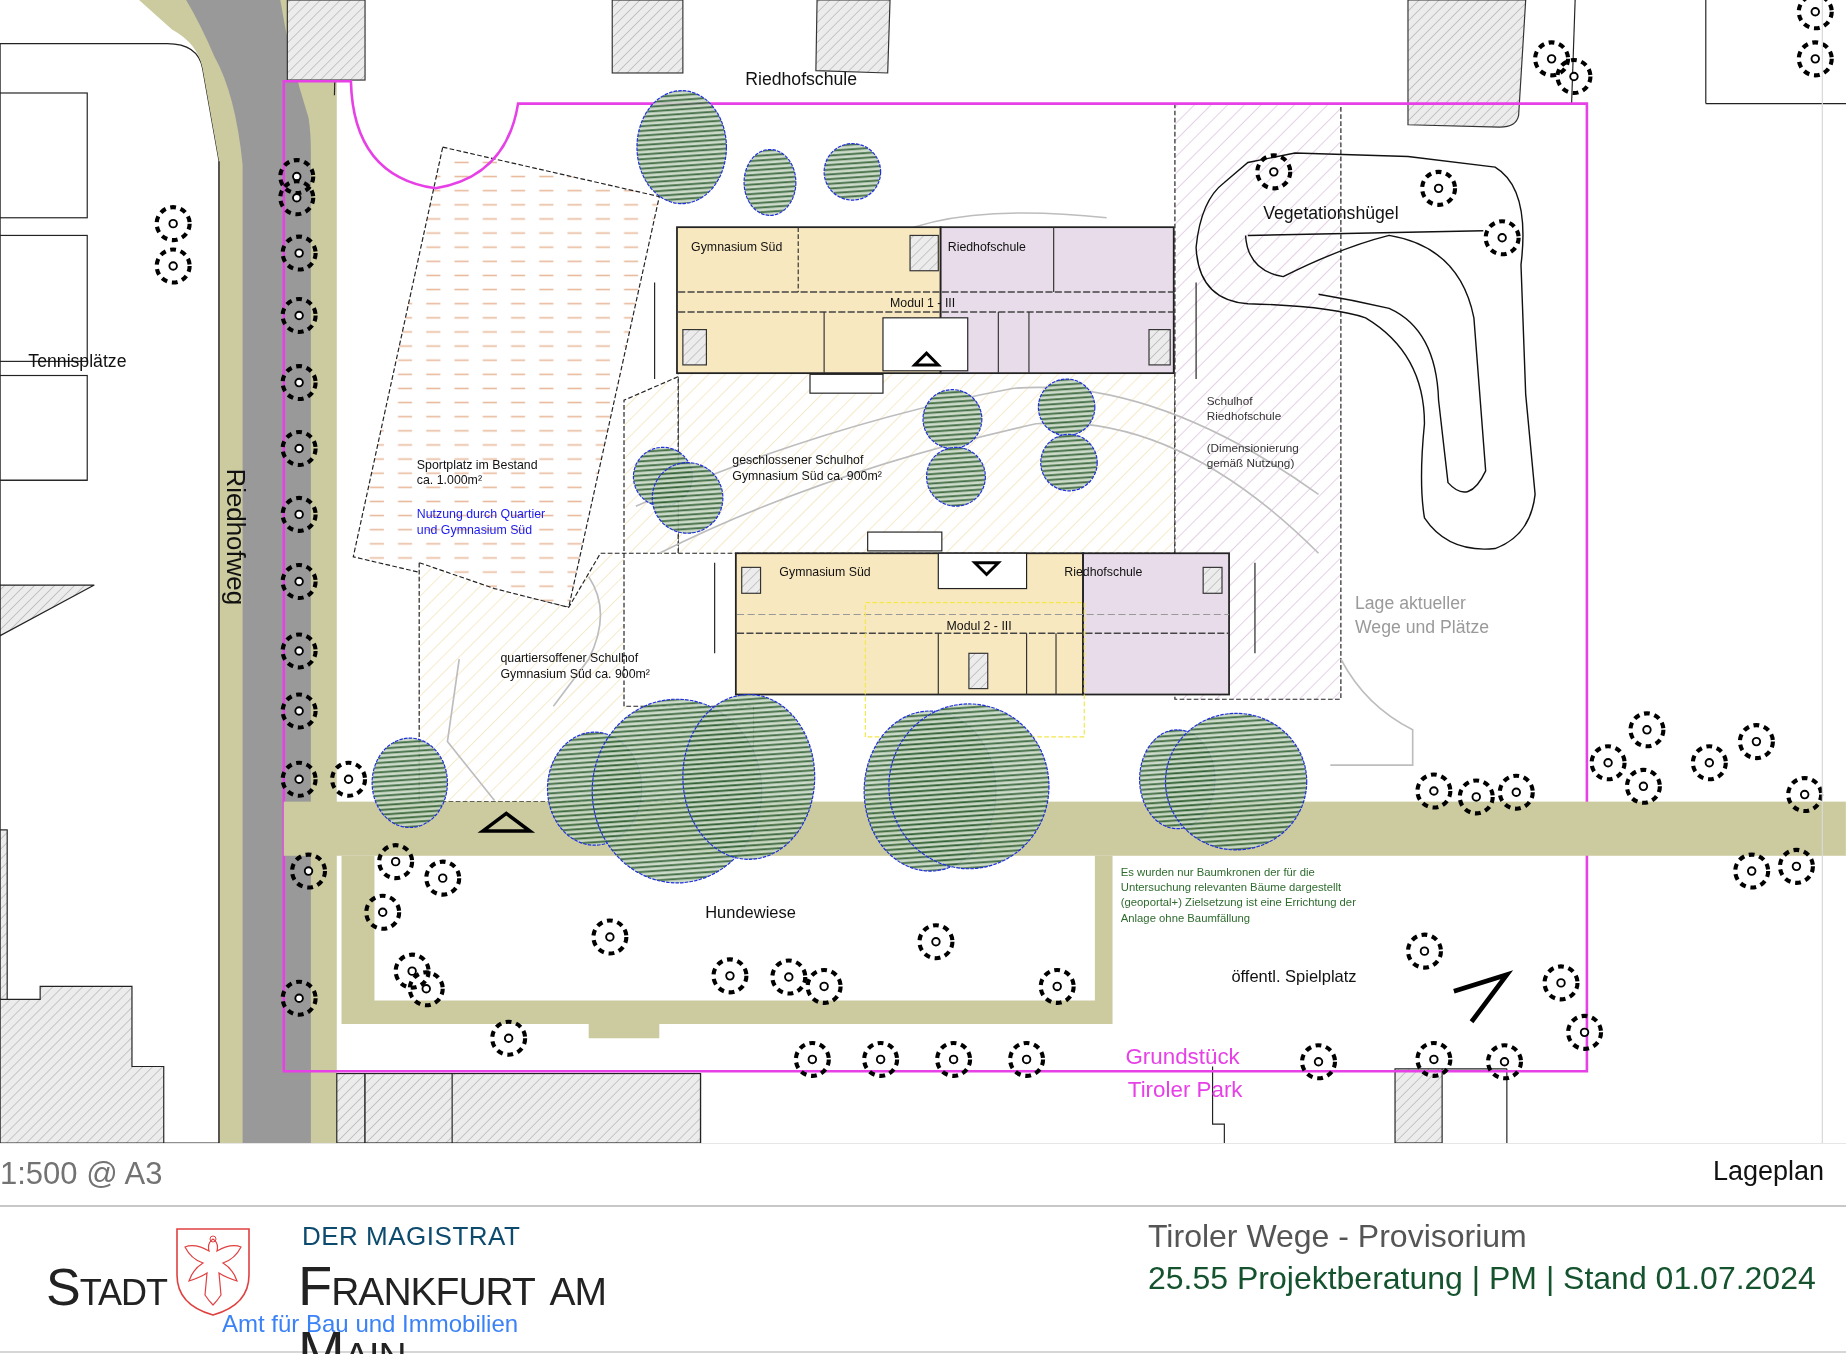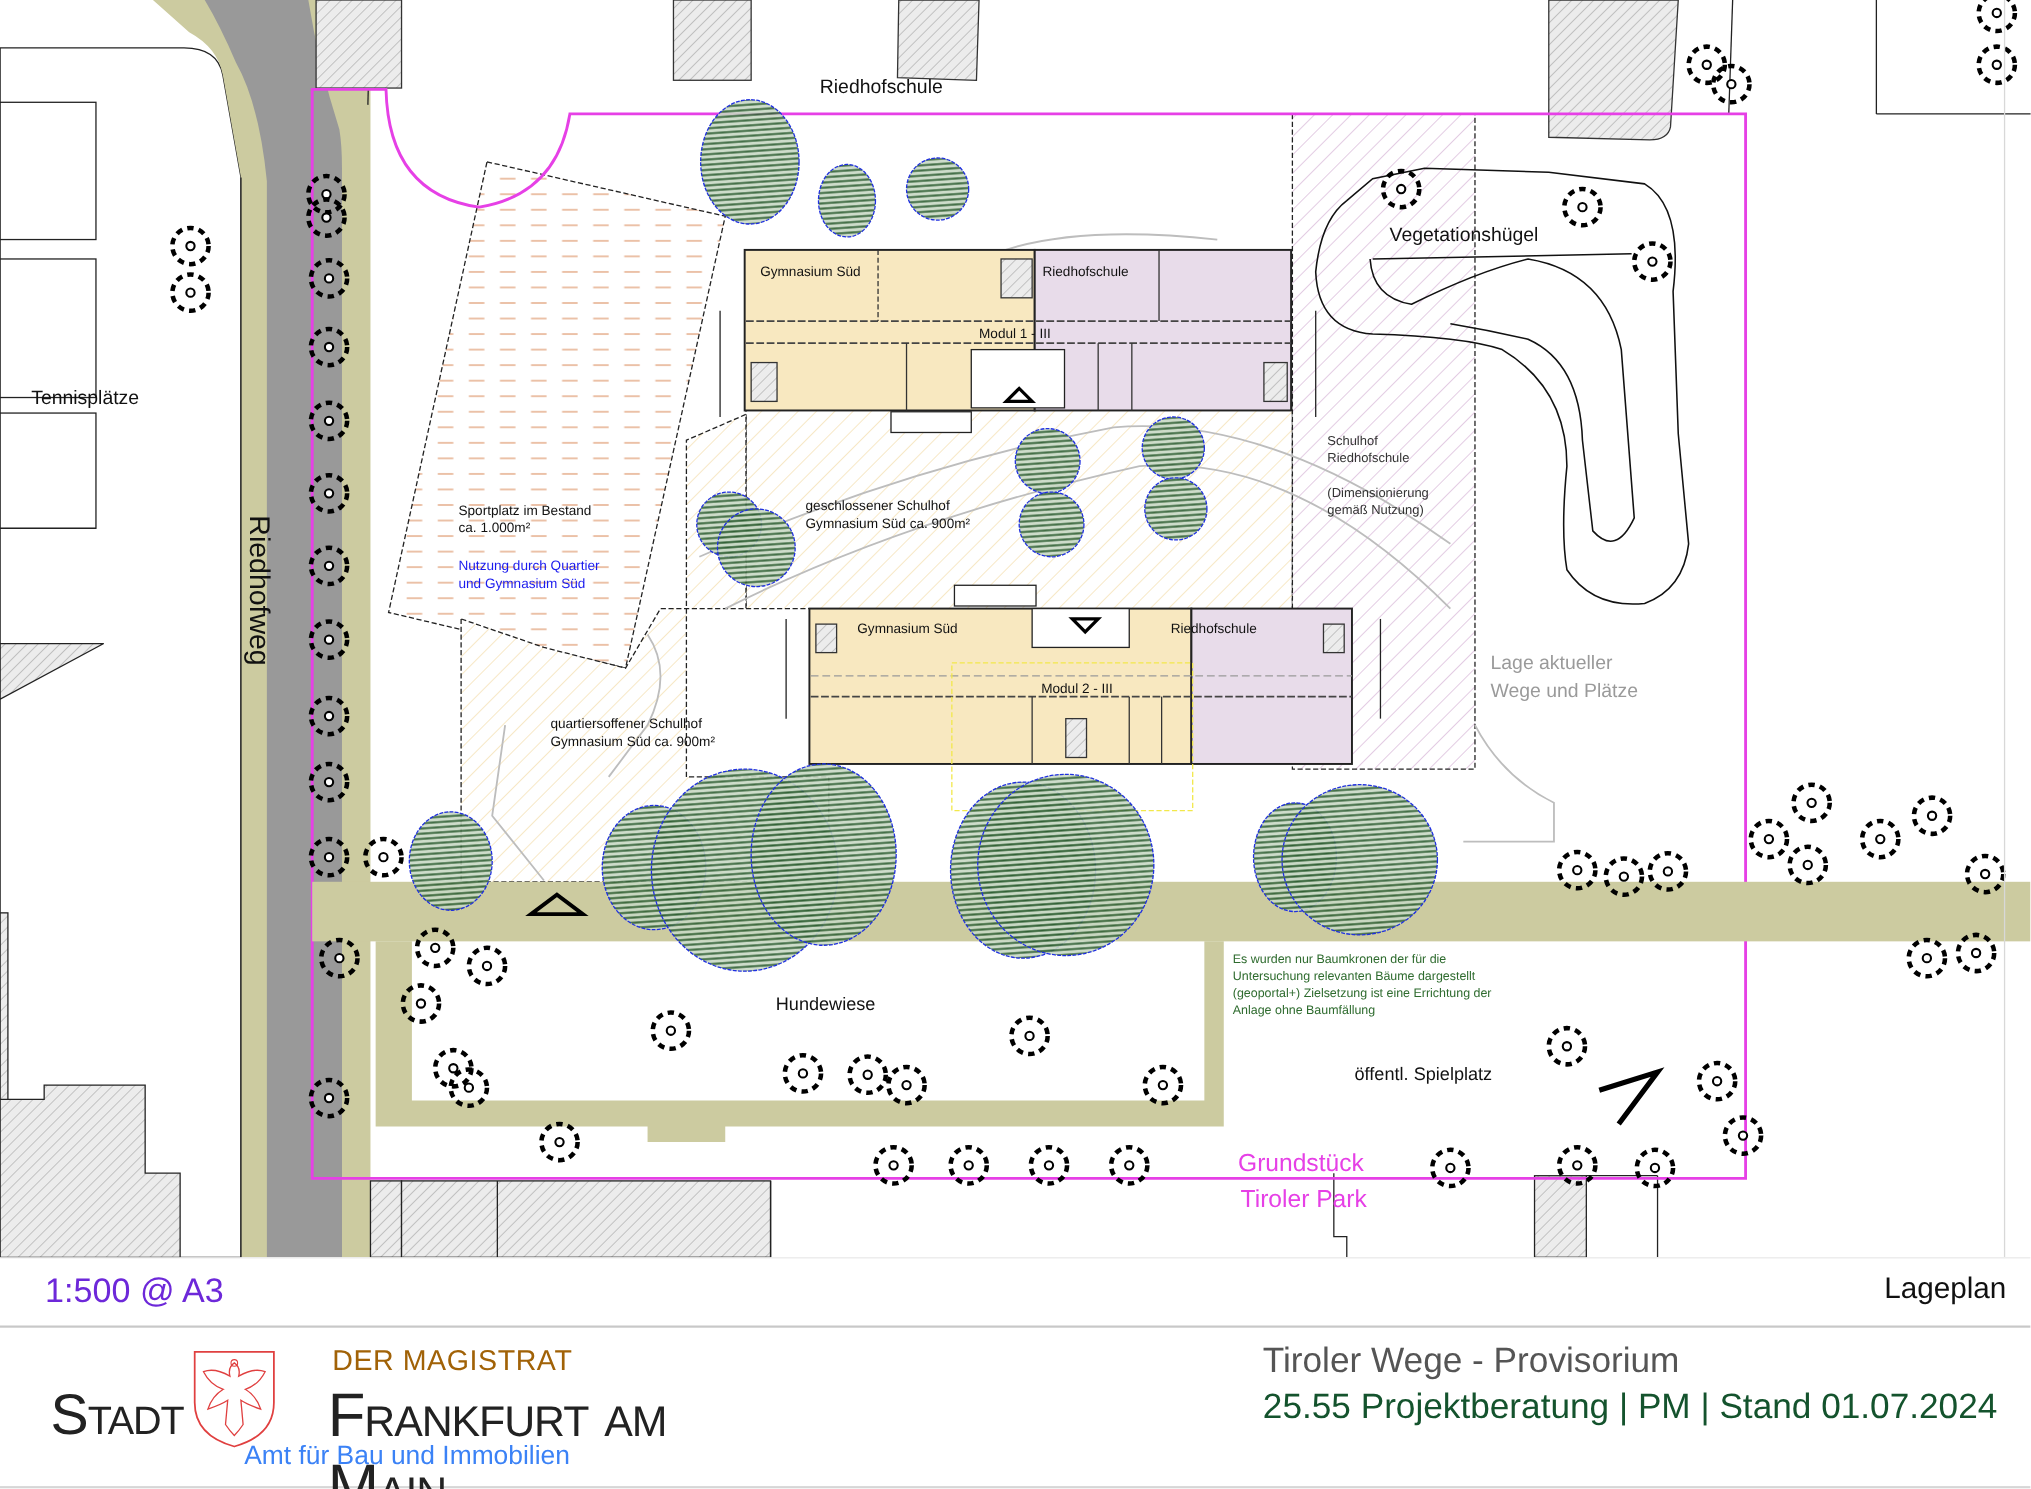--- a/index.html
+++ b/index.html
@@ -1,25 +1,25 @@
 <!DOCTYPE html>
 <html><head>
 <meta charset="utf-8">
 <style>
   html, body { margin:0; padding:0; background:#ffffff; }
   body { width:1846px; height:1354px; position:relative; overflow:hidden; font-family:"Liberation Sans", "DejaVu Sans", sans-serif; }
   #map { position:absolute; left:0; top:0; width:1846px; height:1143px; }
   #map svg { display:block; }
   .map-text { font-family:"Liberation Sans", "DejaVu Sans", sans-serif; }
   .scale-row { position:absolute; left:0; top:1143px; width:1846px; height:62px; border-top:1px solid #e6e6e6; }
-  .scale-label { position:absolute; left:0; top:12px; font-size:31px; color:#6d28d9;padding-left:41px; }
+  .scale-label { position:absolute; left:0; top:12px; font-size:31px; color:#737373; }
   .plan-label { position:absolute; right:22px; top:12px; font-size:27px; color:#111; }
   .footer { position:absolute; left:0; top:1205px; width:1846px; height:144px; border-top:2px solid #c8c8c8; border-bottom:2px solid #d6d6d6; }
   .logo { position:absolute; left:40px; top:8px; width:660px; height:136px; }
-  .magistrat { position:absolute; left:262px; top:6px; font-size:26px; color:#a16207; letter-spacing:0.5px; }
+  .magistrat { position:absolute; left:262px; top:6px; font-size:26px; color:#0c4a6e; letter-spacing:0.5px; }
   .stadt { position:absolute; left:6px; top:42px; font-size:52px; color:#222; font-variant:small-caps; letter-spacing:-1px; }
   .frankfurt { position:absolute; left:258px; top:38px; font-size:56px; color:#222; font-variant:small-caps; letter-spacing:-1px; }
   .amt { position:absolute; left:182px; top:95px; font-size:24px; color:#3b82f6; }
   .crest { position:absolute; left:133px; top:10px; width:80px; height:92px; }
   .title-block { position:absolute; left:1148px; top:8px; width:690px; }
   .title-line { font-size:32px; color:#555; line-height:42px; white-space:nowrap; }
   .title-line.sub { color:#14532d; }
 </style>
 </head>
 <body>

